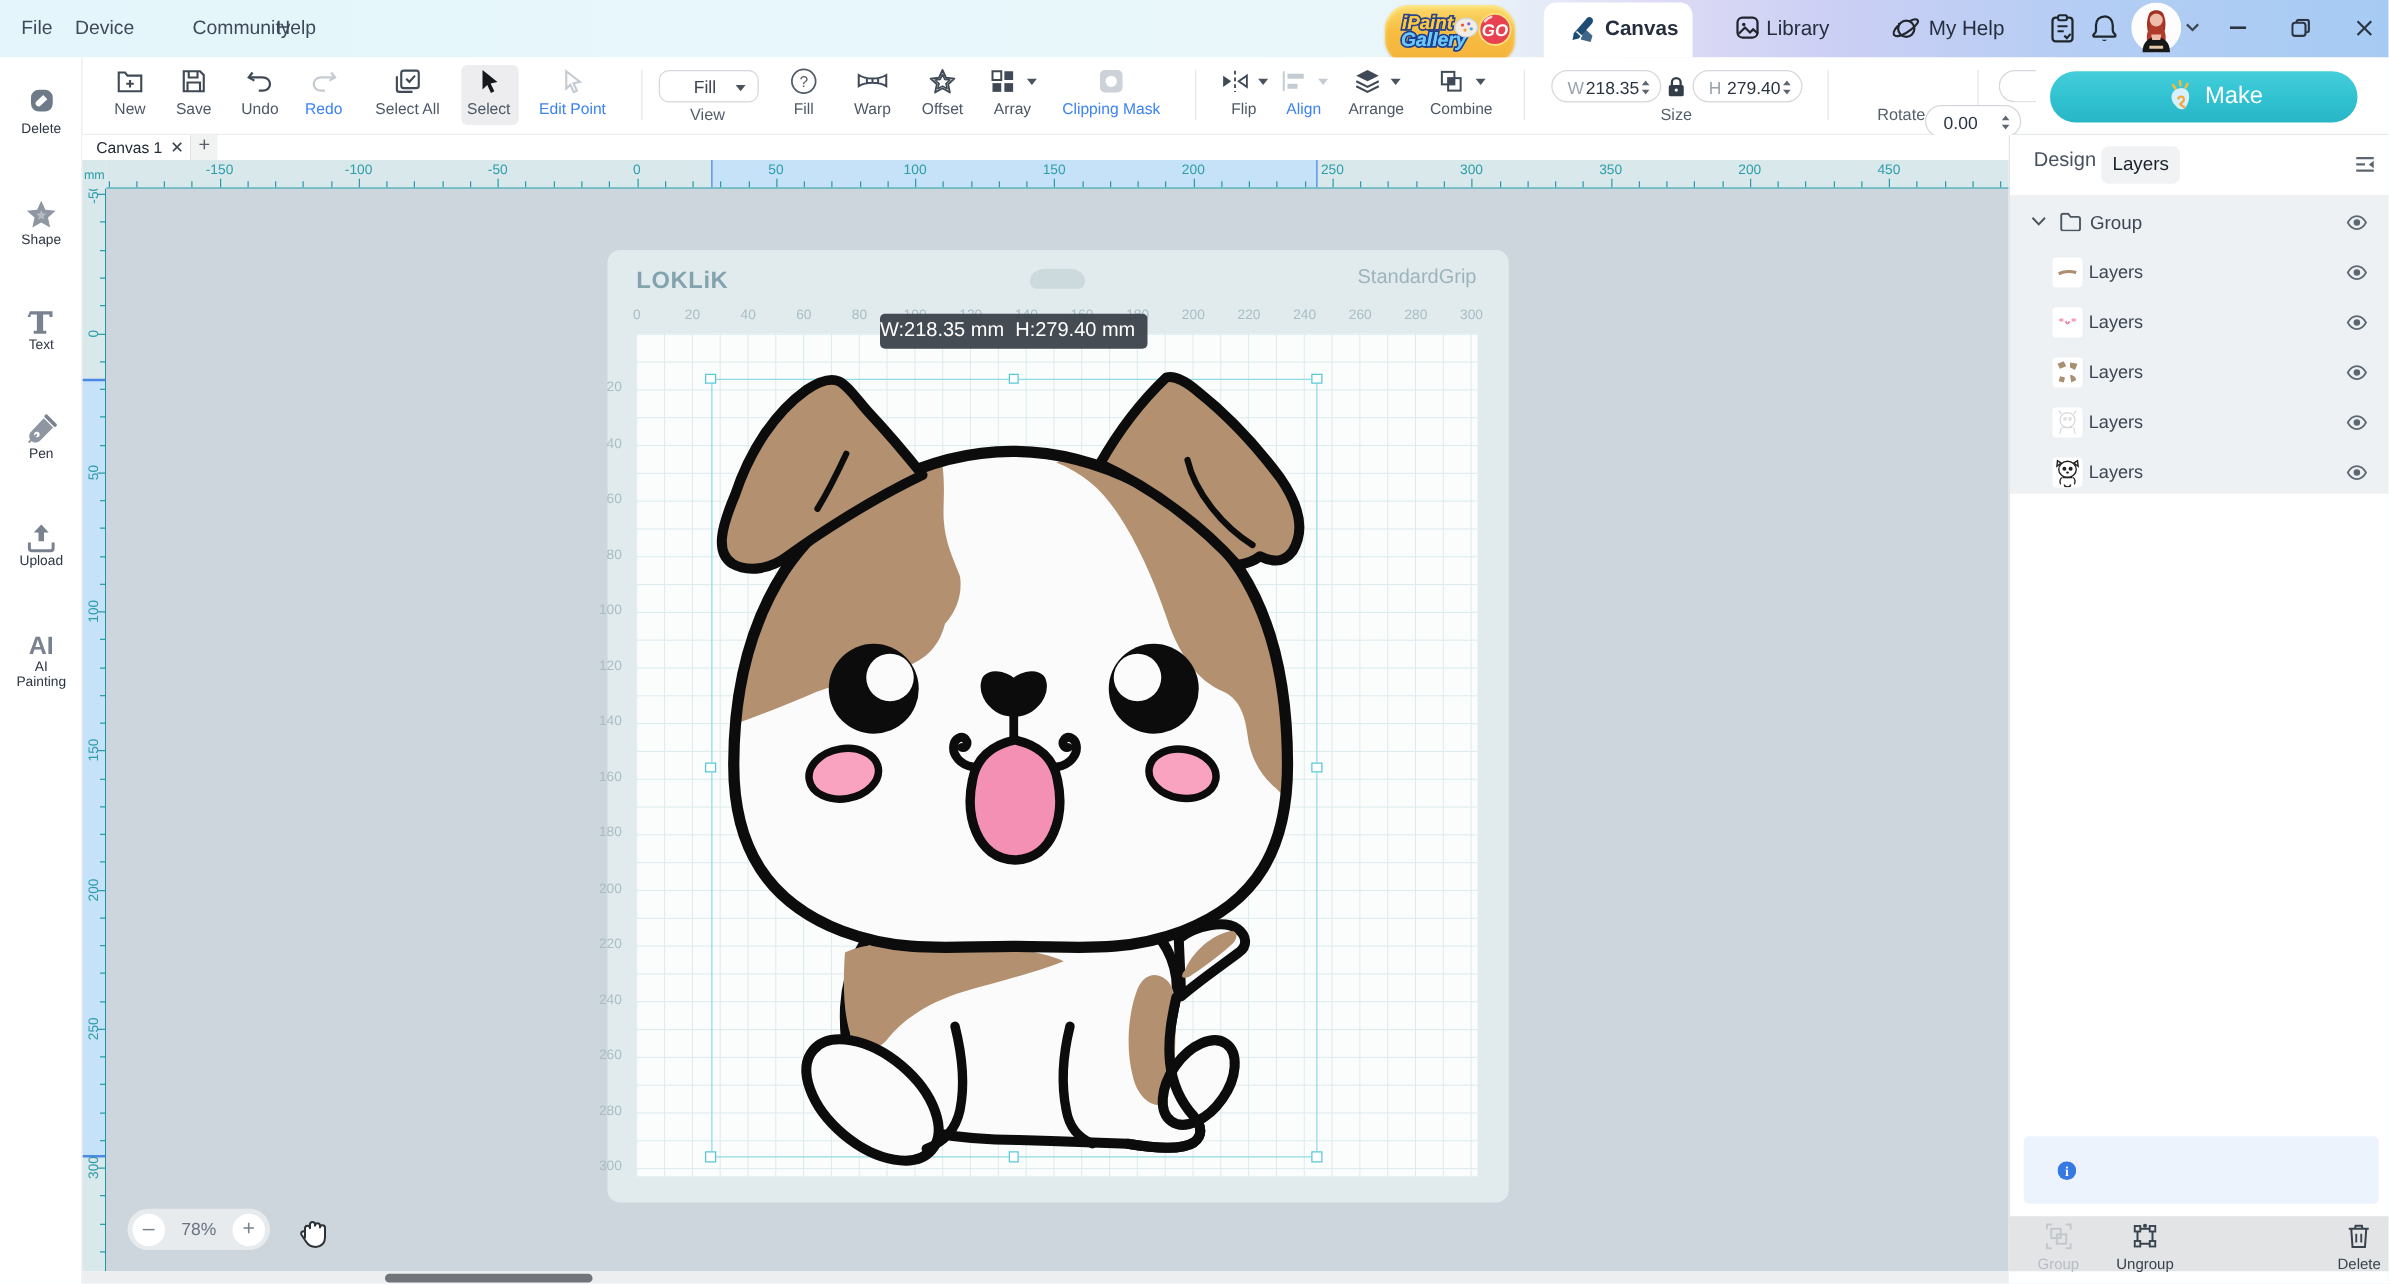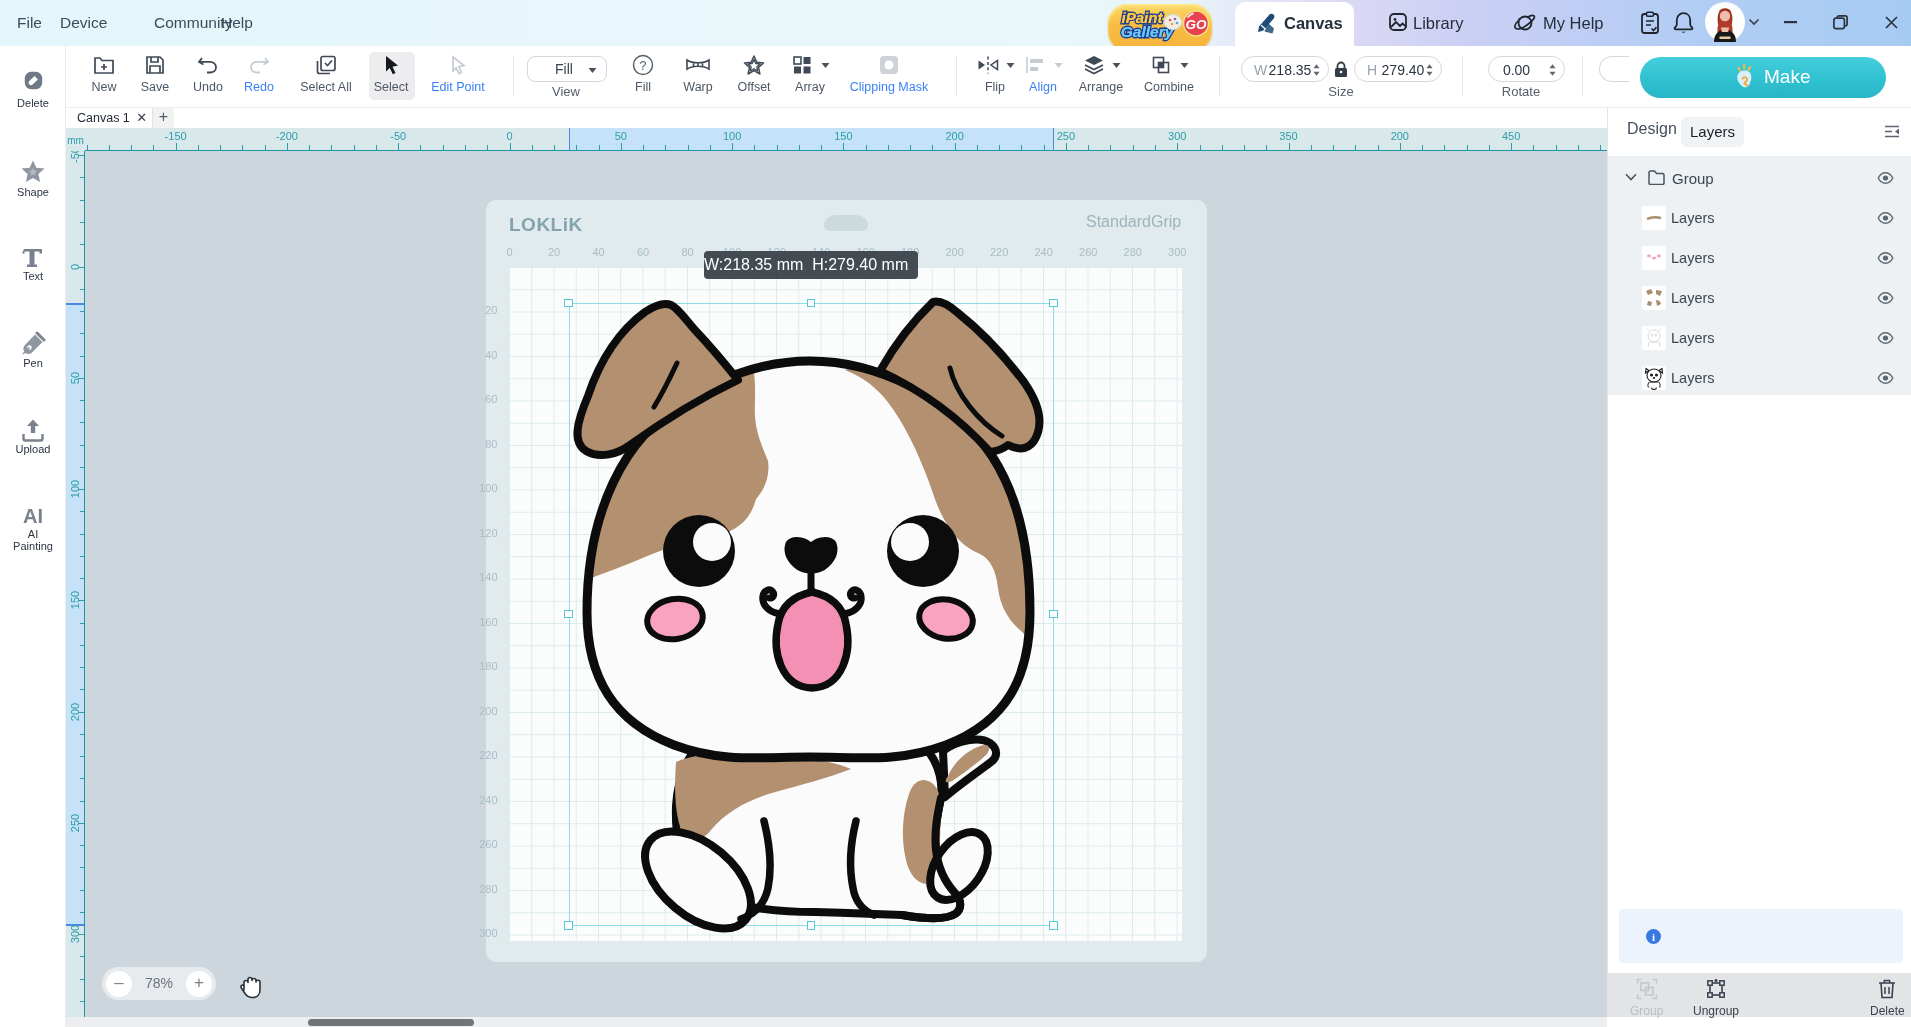--- a/index.html
+++ b/index.html
@@ -377,21 +377,21 @@
         </svg>
       </div>
       <div class="spinbox" style="left:1354px;width:88px;">
         <span style="position:absolute;left:12px;top:4.5px;color:#9aa3ad;">H</span>
         <span style="position:absolute;left:22px;top:4.5px;width:52px;text-align:center;">279.40</span>
         <svg width="7" height="14" viewBox="0 0 8 14" style="position:absolute;right:8px;top:6px;">
           <path d="M0.5,5 L4,0.5 L7.5,5 Z" fill="#5d6773"></path>
           <path d="M0.5,9 L4,13.5 L7.5,9 Z" fill="#5d6773"></path>
         </svg>
       </div>
-      <div class="spinbox" style="left:1488px;width:77px;">
+      <div class="spinbox" style="left:1540px;width:77px;margin-top:28px;">
         <span style="position:absolute;left:0px;top:4.5px;width:55px;text-align:center;">0.00</span>
         <svg width="7" height="14" viewBox="0 0 8 14" style="position:absolute;right:8px;top:6px;">
           <path d="M0.5,5 L4,0.5 L7.5,5 Z" fill="#5d6773"></path>
           <path d="M0.5,9 L4,13.5 L7.5,9 Z" fill="#5d6773"></path>
         </svg>
       </div>
       <div class="grouplbl" style="left:1311px;width:60px;">Size</div>
       <div class="grouplbl" style="left:1491px;width:60px;">Rotate</div>
       <svg width="14" height="17" viewBox="0 0 14 17" style="position:absolute;left:1334px;top:61px;">
         <rect x="1" y="7" width="12" height="9" rx="1.5" fill="#333d49"></rect>
@@ -460,21 +460,21 @@
       <div class="htick" style="left: 23.856px; top: 16.5px; height: 5.5px;"></div>
       <div class="htick" style="left: 46.114px; top: 16.5px; height: 5.5px;"></div>
       <div class="htick" style="left: 68.372px; top: 16.5px; height: 5.5px;"></div>
       <div class="htick" style="left: 90.63px; top: 15px; height: 7px;"></div>
       <div class="rnum" style="left: 65.63px; top: 2px; width: 50px; text-align: center;">-150</div>
       <div class="htick" style="left: 112.888px; top: 16.5px; height: 5.5px;"></div>
       <div class="htick" style="left: 135.146px; top: 16.5px; height: 5.5px;"></div>
       <div class="htick" style="left: 157.404px; top: 16.5px; height: 5.5px;"></div>
       <div class="htick" style="left: 179.662px; top: 16.5px; height: 5.5px;"></div>
       <div class="htick" style="left: 201.92px; top: 15px; height: 7px;"></div>
-      <div class="rnum" style="left: 176.92px; top: 2px; width: 50px; text-align: center;">-200</div>
+      <div class="rnum" style="left: 176.92px; top: 2px; width: 50px; text-align: center;">-100</div>
       <div class="htick" style="left: 224.178px; top: 16.5px; height: 5.5px;"></div>
       <div class="htick" style="left: 246.436px; top: 16.5px; height: 5.5px;"></div>
       <div class="htick" style="left: 268.694px; top: 16.5px; height: 5.5px;"></div>
       <div class="htick" style="left: 290.952px; top: 16.5px; height: 5.5px;"></div>
       <div class="htick" style="left: 313.21px; top: 15px; height: 7px;"></div>
       <div class="rnum" style="left: 288.21px; top: 2px; width: 50px; text-align: center;">-50</div>
       <div class="htick" style="left: 335.468px; top: 16.5px; height: 5.5px;"></div>
       <div class="htick" style="left: 357.726px; top: 16.5px; height: 5.5px;"></div>
       <div class="htick" style="left: 379.984px; top: 16.5px; height: 5.5px;"></div>
       <div class="htick" style="left: 402.242px; top: 16.5px; height: 5.5px;"></div>

